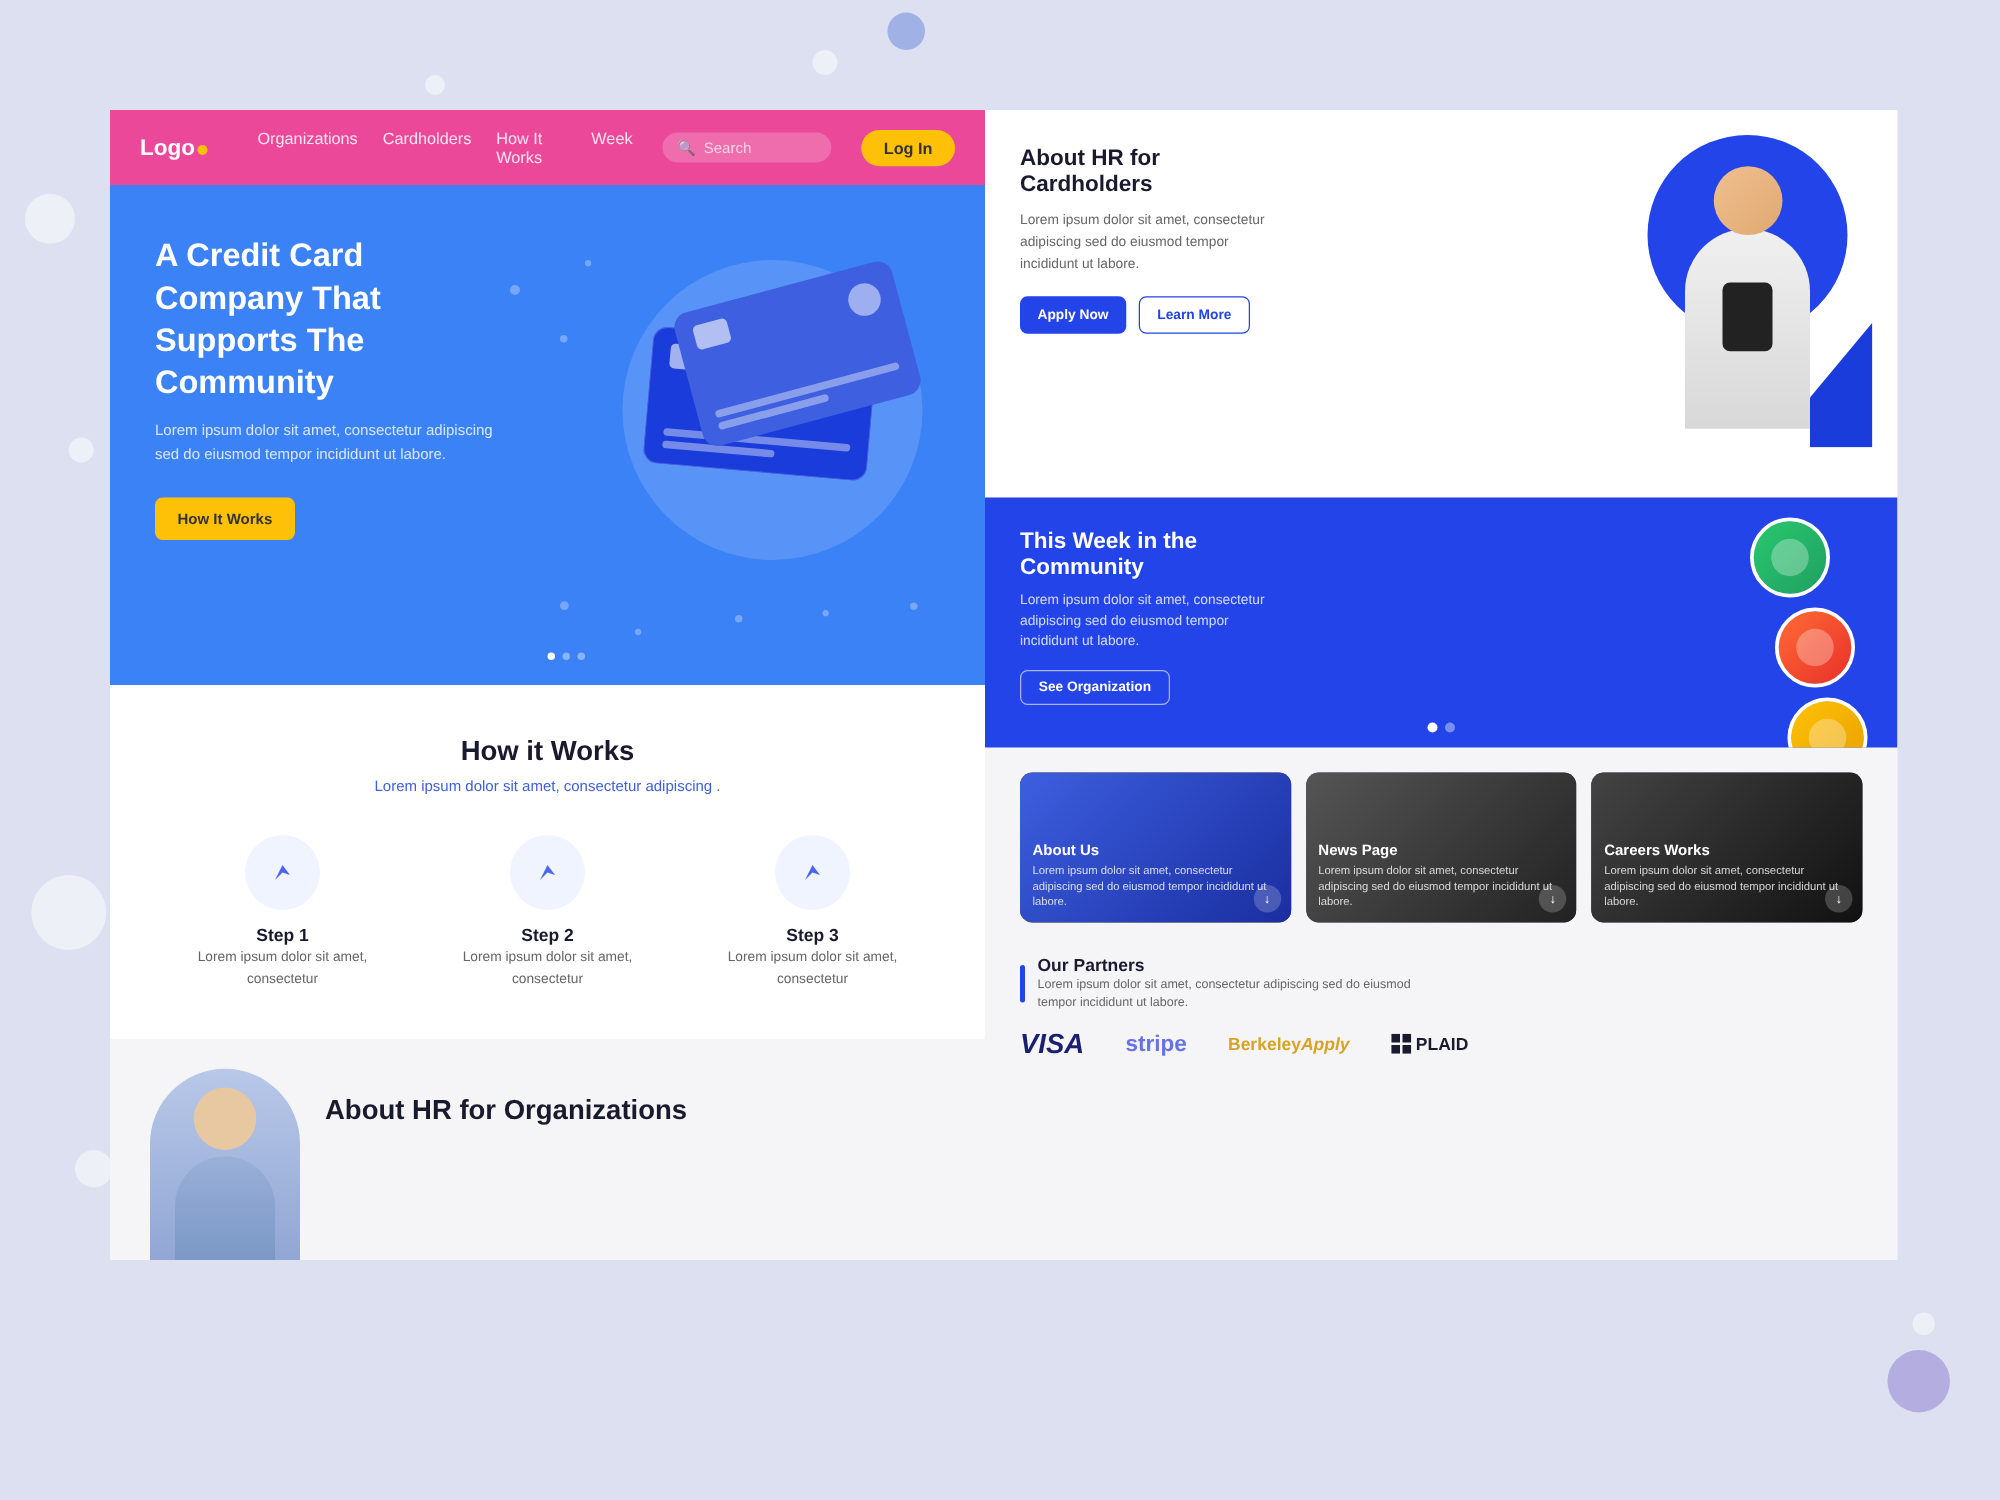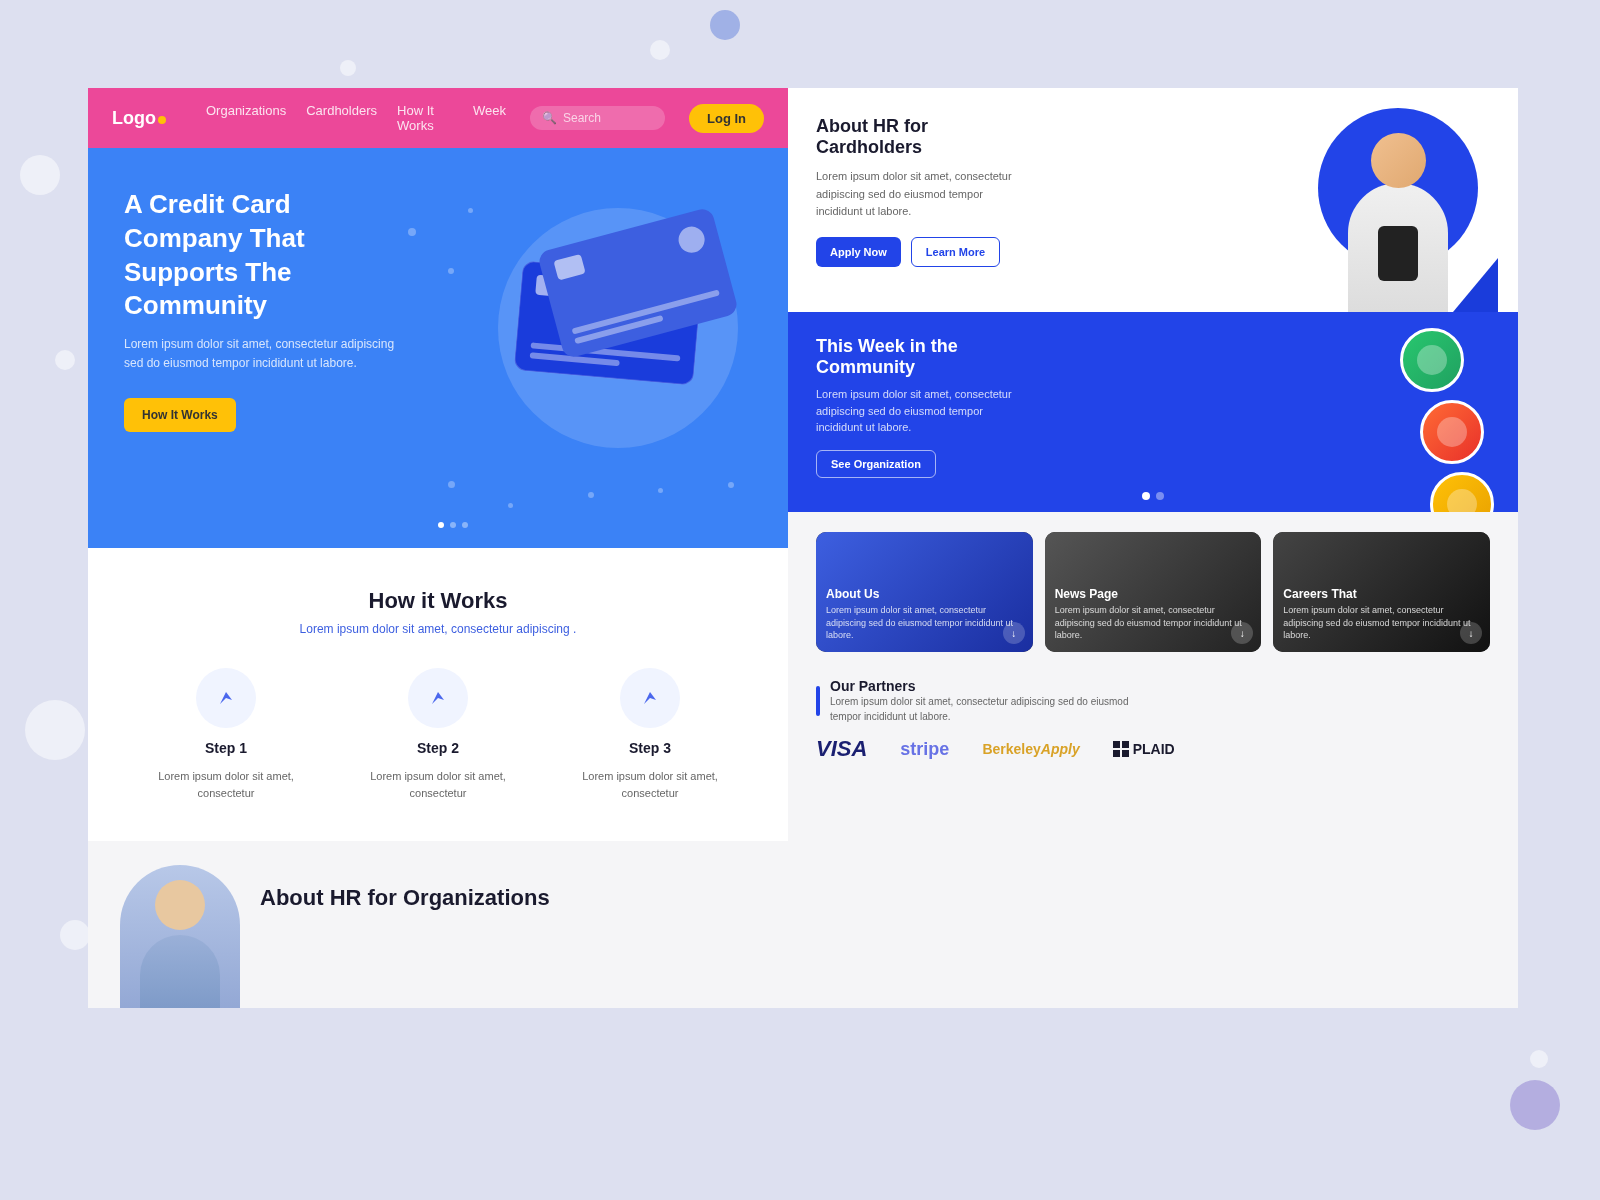--- a/index.html
+++ b/index.html
@@ -245,34 +245,34 @@
       margin-bottom: 12px;
     }
     .step-icon svg {
       width: 28px;
       height: 28px;
     }
     .step-name {
       font-size: 14px;
       font-weight: 700;
       color: #1a1a2e;
-      margin-bottom: 12px;
+      margin-bottom: 2px;
       text-align: right;
     }
     .step-desc {
       font-size: 11px;
       color: #666;
       text-align: center;
       line-height: 1.5;
     }
 
     
     .right-top {
       background: #fff;
-      height: 224px;
+      height: 310px;
       position: relative;
       padding: 24px 28px;
       overflow: hidden;
     }
     .right-section-title {
       font-size: 18px;
       font-weight: 800;
       color: #1a1a2e;
       max-width: 200px;
     }
@@ -752,21 +752,21 @@
         <div class="info-card-arrow">↓</div>
       </div>
       <div class="info-card">
         <div class="info-card-bg info-card-bg-2"></div>
         <span class="info-card-title">News Page</span>
         <span class="info-card-body">Lorem ipsum dolor sit amet, consectetur adipiscing sed do  eiusmod tempor incididunt ut labore.</span>
         <div class="info-card-arrow">↓</div>
       </div>
       <div class="info-card">
         <div class="info-card-bg info-card-bg-3"></div>
-        <span class="info-card-title">Careers That</span>
+        <span class="info-card-title">Careers Works</span>
         <span class="info-card-body">Lorem ipsum dolor sit amet, consectetur adipiscing sed do  eiusmod tempor incididunt ut labore.</span>
         <div class="info-card-arrow">↓</div>
       </div>
     </div>
 
     <div class="partners-section">
       <div class="partners-header">
         <div class="partners-bar"></div>
         <div class="partners-title-block">
           <span class="partners-title">Our Partners</span>

